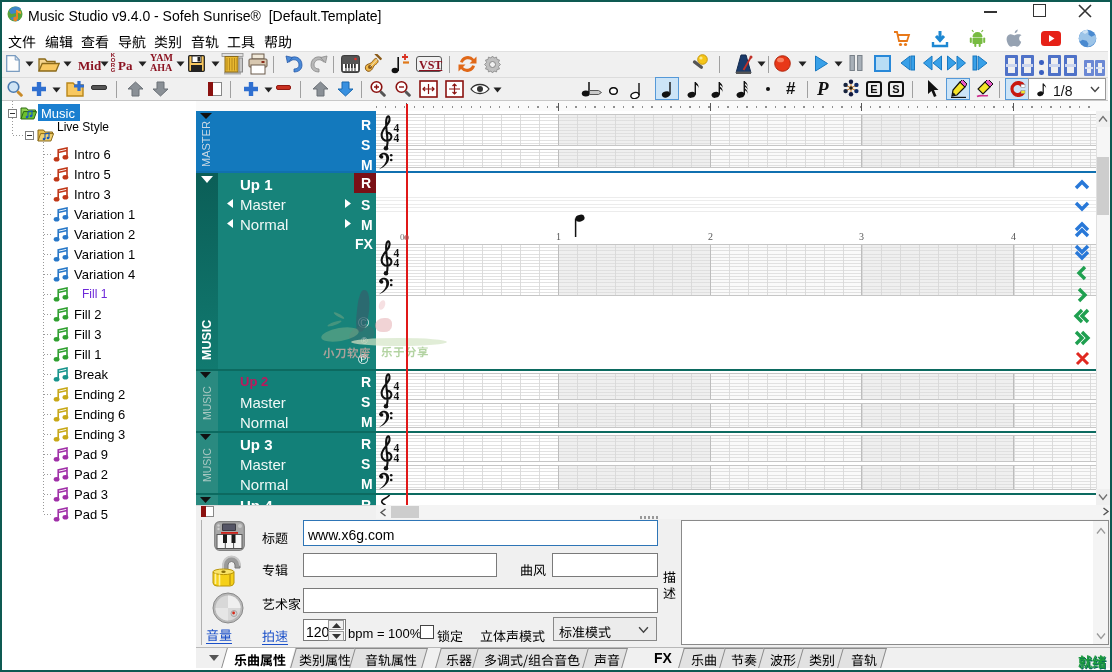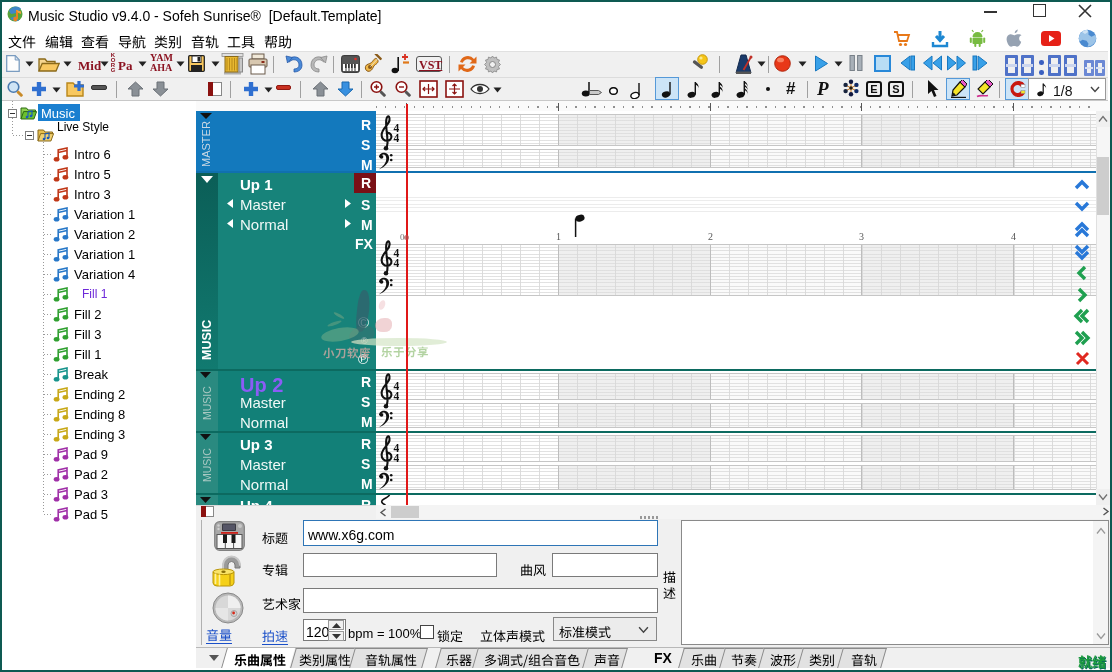--- a/index.html
+++ b/index.html
@@ -576,21 +576,21 @@
 <div class="abs" style="left:861px;top:403px;width:1px;height:25px;background:#bdbdbd;"></div>
 <div class="abs" style="left:1012.5px;top:403px;width:1px;height:25px;background:#bdbdbd;"></div>
 <div class="abs" style="left:376px;top:403px;width:720px;height:1px;background:#c6c6c6;"></div>
 <div class="abs" style="left:376px;top:427px;width:720px;height:1px;background:#c6c6c6;"></div>
 <div class="abs" style="left:196px;top:370.5px;width:180px;height:60.5px;background:#128078;"></div>
 <div class="abs" style="left:196px;top:370.5px;width:22px;height:60.5px;background:#2a8a80;"></div>
 <svg class="abs" style="left:199px;top:371px;" width="13" height="8" viewBox="0 0 13 8">
       <path d="M1 1 H12 L6.5 7 Z" fill="#111"></path>
     </svg>
 <div class="abs" style="left:201px;top:380px;font-size:10.5px;color:#a8c8c2;white-space:nowrap;writing-mode:vertical-rl;transform:rotate(180deg);height:46px;text-align:center;">MUSIC</div>
-<div class="abs" style="left:240px;top:374px;font-size:20px;color:#8b5cf6;white-space:nowrap;font-weight:bold;">Up 2</div>
+<div class="abs" style="left:240px;top:374px;font-size:13px;color:#be185d;white-space:nowrap;font-weight:bold;">Up 2</div>
 <div class="abs" style="left:240px;top:394px;font-size:15px;color:#f0f8f6;white-space:nowrap;">Master</div>
 <div class="abs" style="left:240px;top:414px;font-size:15px;color:#f0f8f6;white-space:nowrap;">Normal</div>
 <div class="abs" style="left:361px;top:374px;font-size:14px;color:#fff;white-space:nowrap;font-weight:bold;">R</div>
 <div class="abs" style="left:361px;top:394px;font-size:14px;color:#fff;white-space:nowrap;font-weight:bold;">S</div>
 <div class="abs" style="left:361px;top:414px;font-size:14px;color:#fff;white-space:nowrap;font-weight:bold;">M</div>
 <div class="abs" style="left:376px;top:431px;width:720px;height:62px;background:#fff;"></div>
 <div class="abs" style="left:196px;top:431px;width:900px;height:1.5px;background:#0c6a60;"></div>
 <div class="abs" style="left:376px;top:435px;width:720px;height:27px;background:#fff;"></div>
 <div class="abs" style="left:406px;top:435px;width:152px;height:27px;background:#fff;"></div>
 <div class="abs" style="left:558px;top:435px;width:151.5px;height:27px;background:#efefef;"></div>
@@ -864,21 +864,21 @@
 <ellipse cx="3.6" cy="13.2" rx="2.9" ry="2.3" fill="#c8a818"></ellipse>
 <ellipse cx="12.4" cy="11.2" rx="2.9" ry="2.3" fill="#c8a818"></ellipse>
     </svg>
 <div class="abs" style="left:74px;top:387px;font-size:13px;color:#000;white-space:nowrap;">Ending 2</div>
 <div class="abs" style="left:44px;top:414px;width:7px;height:1px;background:repeating-linear-gradient(to right,#999 0,#999 1px,transparent 1px,transparent 3px);"></div>
 <svg class="abs" style="left:53px;top:406px;" width="17" height="17" viewBox="0 0 17 17">
 <path d="M5.2 13 V4 L14 2 V11 M5.2 6.5 L14 4.5" stroke="#c8a818" stroke-width="1.6" fill="none"></path>
 <ellipse cx="3.6" cy="13.2" rx="2.9" ry="2.3" fill="#c8a818"></ellipse>
 <ellipse cx="12.4" cy="11.2" rx="2.9" ry="2.3" fill="#c8a818"></ellipse>
     </svg>
-<div class="abs" style="left:74px;top:407px;font-size:13px;color:#000;white-space:nowrap;">Ending 8</div>
+<div class="abs" style="left:74px;top:407px;font-size:13px;color:#000;white-space:nowrap;">Ending 6</div>
 <div class="abs" style="left:44px;top:434px;width:7px;height:1px;background:repeating-linear-gradient(to right,#999 0,#999 1px,transparent 1px,transparent 3px);"></div>
 <svg class="abs" style="left:53px;top:426px;" width="17" height="17" viewBox="0 0 17 17">
 <path d="M5.2 13 V4 L14 2 V11 M5.2 6.5 L14 4.5" stroke="#c8a818" stroke-width="1.6" fill="none"></path>
 <ellipse cx="3.6" cy="13.2" rx="2.9" ry="2.3" fill="#c8a818"></ellipse>
 <ellipse cx="12.4" cy="11.2" rx="2.9" ry="2.3" fill="#c8a818"></ellipse>
     </svg>
 <div class="abs" style="left:74px;top:427px;font-size:13px;color:#000;white-space:nowrap;">Ending 3</div>
 <div class="abs" style="left:44px;top:454px;width:7px;height:1px;background:repeating-linear-gradient(to right,#999 0,#999 1px,transparent 1px,transparent 3px);"></div>
 <svg class="abs" style="left:53px;top:446px;" width="17" height="17" viewBox="0 0 17 17">
 <path d="M5.2 13 V4 L14 2 V11 M5.2 6.5 L14 4.5" stroke="#a030a8" stroke-width="1.6" fill="none"></path>

